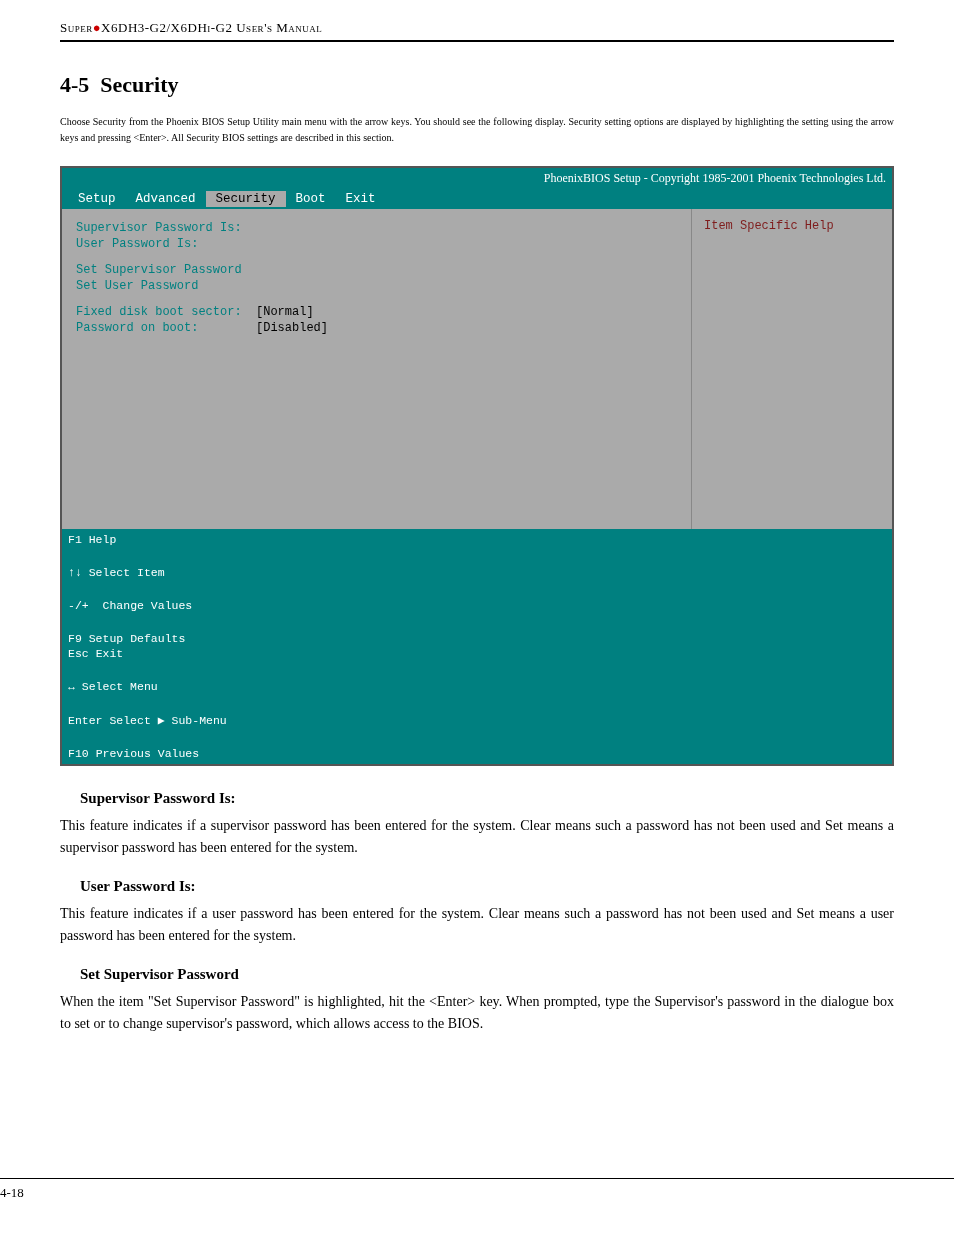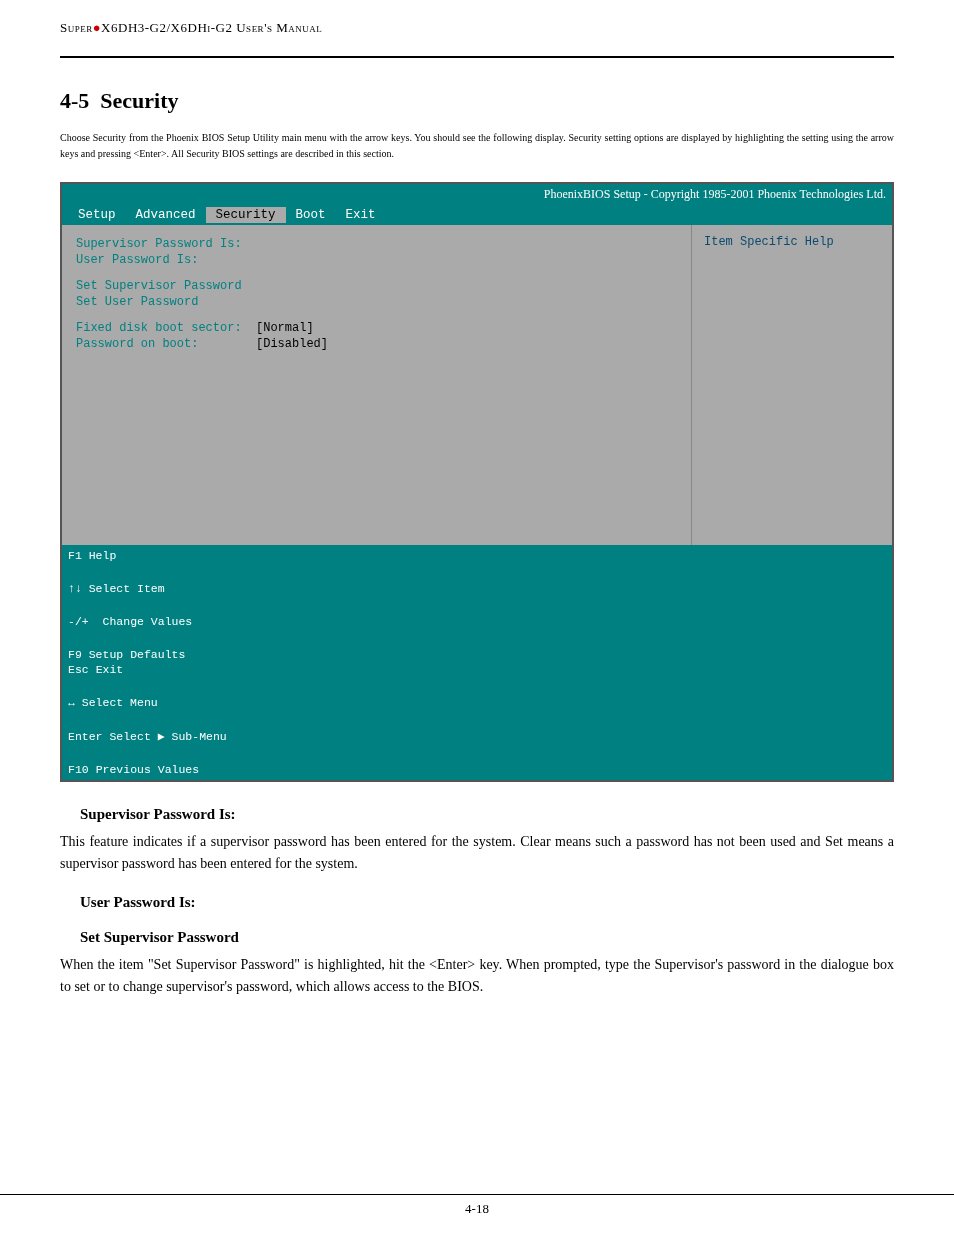--- a/index.html
+++ b/index.html
@@ -17,21 +17,21 @@
       min-height: 1235px;
       padding: 20px 60px 30px 60px;
       position: relative;
     }
 
     
     .header {
       display: flex;
       align-items: center;
       border-bottom: 2px solid #000;
-      padding-bottom: 20px;
+      padding-bottom: 4px;
       margin-bottom: 30px;
     }
     .header-brand {
       font-size: 13px;
       font-variant: small-caps;
       letter-spacing: 0.5px;
     }
     .header-brand .super {
       font-variant: small-caps;
     }
@@ -104,21 +104,21 @@
       border-right: 1px solid #888;
     }
 
     .bios-right {
       width: 200px;
       padding: 10px 12px;
       background: #aaa;
     }
 
     .bios-right-title {
-      color: #0c4a6e;
+      color: #7f1d1d;
       font-family: 'Courier New', Courier, monospace;
       font-size: 12px;
       margin-bottom: 8px;
     }
 
     .bios-field {
       color: #008080;
       font-family: 'Courier New', Courier, monospace;
       font-size: 12px;
       margin-bottom: 2px;
@@ -172,24 +172,24 @@
       font-size: 14px;
       line-height: 1.6;
       text-align: justify;
       margin-bottom: 8px;
       margin-left: 0;
     }
 
     
     .page-footer {
       position: absolute;
-      bottom: 18px;
+      bottom: 34px;
       left: 0;
       right: 0;
-      text-align: center;
+      text-align: left;
       border-top: 1px solid #000;
       padding-top: 6px;
       font-size: 13px;
     }
   </style>
 </head>
 <body>
 
 <div class="page-wrapper">
 
@@ -252,20 +252,21 @@
         <span><span class="bios-footer-key">Enter Select ▶ Sub-Menu</span></span>
         <span><span class="bios-footer-key">F10</span>&nbsp;<span class="bios-footer-desc">Previous Values</span></span>
       </div>
     </div>
   </div>
 
   <div class="subsection-title">Supervisor Password Is:</div>
   <p class="body-text body-text-sub">This feature indicates if a supervisor password has been entered for the system.  Clear means such a password has not been used and Set means a supervisor password has been entered for the system.</p>
 
   <div class="subsection-title">User Password Is:</div>
+  <p class="body-text body-text-sub">This feature indicates if a user password has been entered for the system.  Clear means such a password has not been used and Set means a user password has been entered for the system.</p>
 
   <div class="subsection-title">Set Supervisor Password</div>
   <p class="body-text body-text-sub">When the item "Set Supervisor Password" is highlighted, hit the &lt;Enter&gt; key.  When prompted,  type the Supervisor's password in the dialogue box to set or to change supervisor's password, which allows access to the BIOS.</p>
 
   <div class="page-footer">
     <span>4-18</span>
   </div>
 
 </div>
 

